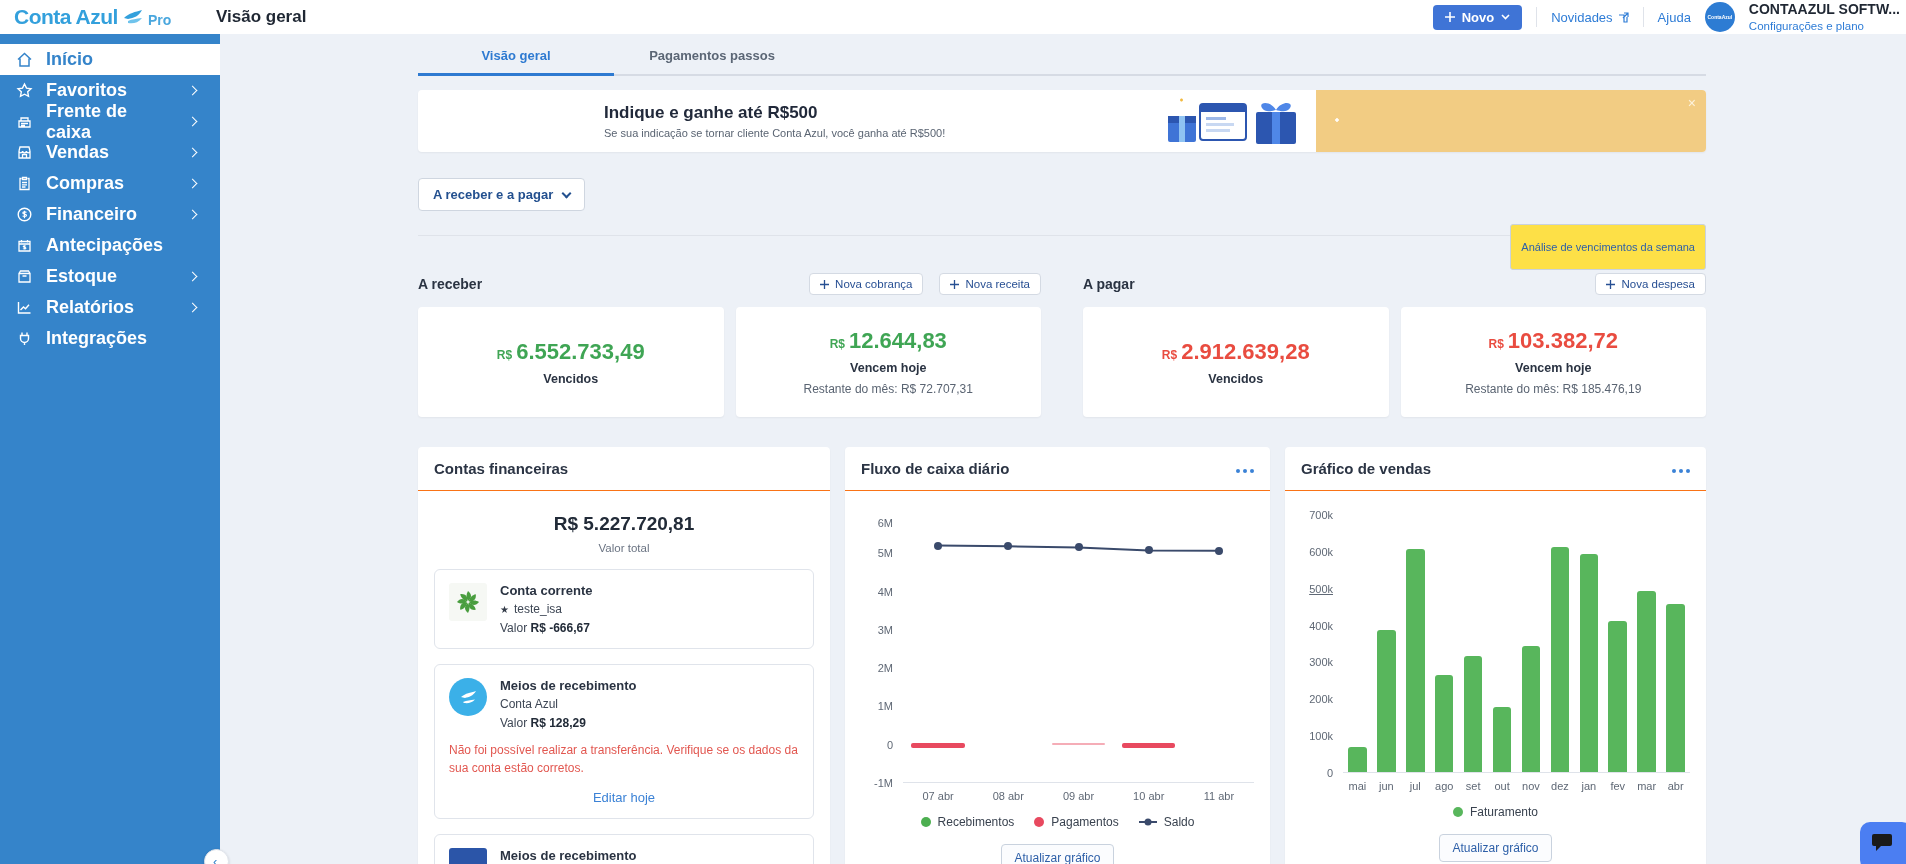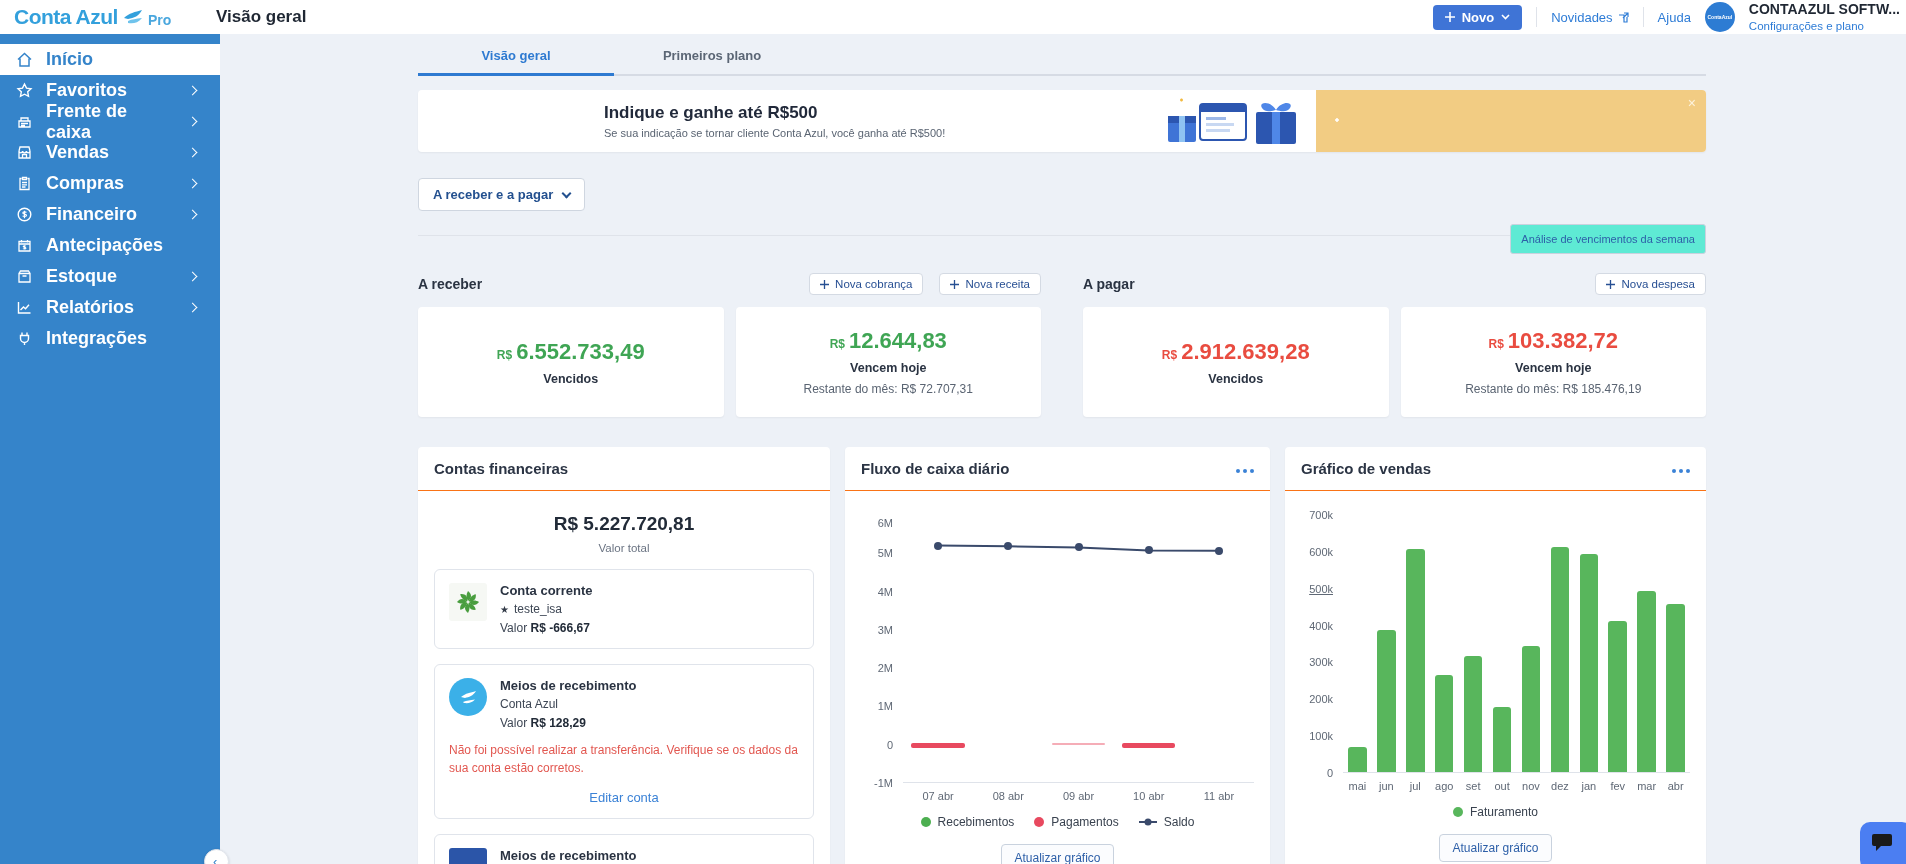--- a/index.html
+++ b/index.html
@@ -45,21 +45,21 @@
   .banner-title { font-size:17px; font-weight:bold; color:#21293a; }
   .banner-sub { font-size:11px; color:#5a6472; margin-top:4px; }
   .banner-art { position:absolute; left:742px; top:4px; }
   .banner-close { position:absolute; right:10px; top:6px; font-size:14px; color:#fdf3dd; cursor:pointer; line-height:1; }
 
   
   .filter-row { margin-top:26px; }
   .dd-btn { background:#fff; border:1px solid #cfd6e0; border-radius:4px; padding:8px 14px; font-size:13px; font-weight:bold; color:#23508f; display:inline-flex; align-items:center; gap:10px; cursor:pointer; font-family:inherit; }
   .caret { width:7px; height:7px; border-right:2px solid #23508f; border-bottom:2px solid #23508f; transform:rotate(45deg); margin-top:-3px; }
   .analysis-row { margin-top:24px; border-top:1px solid #dfe3ea; position:relative; height:12px; }
-  .analysis-btn { position:absolute; right:0; top:-12px; background:#5eead4; border:1px solid #c9d2de; border-radius:3px; padding:8px 10px; font-size:11px; color:#2d5fa8; cursor:pointer; font-family:inherit; }
+  .analysis-btn { position:absolute; right:0; top:-12px; background:#fde047; border:1px solid #c9d2de; border-radius:3px; padding:16px 10px; font-size:11px; color:#2d5fa8; cursor:pointer; font-family:inherit; }
 
   
   .sections { display:flex; gap:42px; margin-top:26px; }
   .section { flex:1; }
   .section-head { display:flex; align-items:center; }
   .section-title { font-size:14px; font-weight:bold; color:#2a3342; }
   .section-btns { margin-left:auto; display:flex; gap:16px; }
   .small-btn { background:#fff; border:1px solid #d4dae3; border-radius:4px; padding:4px 10px; font-size:11.5px; color:#274f93; display:inline-flex; align-items:center; gap:6px; cursor:pointer; font-family:inherit; }
   .cards-row { display:flex; gap:12px; margin-top:12px; }
   .mini-card { flex:1; background:#fff; border-radius:4px; height:110px; display:flex; flex-direction:column; align-items:center; justify-content:center; gap:7px; box-shadow:0 1px 2px rgba(0,0,0,.05); }
@@ -257,21 +257,21 @@
     </div>
   </nav>
 <div class="collapse-btn">
     <span>‹</span>
   </div>
 
 <div class="main">
 
   <div class="tabs" id="tab-bar">
       <div class="tab active">Visão geral</div>
-      <div class="tab">Primeiros plano</div>
+      <div class="tab">Pagamentos passos</div>
     </div>
 
   <div class="banner">
     <div class="banner-yellow"></div>
     <svg class="banner-art" width="210" height="54" viewBox="0 0 210 54">
       <path d="M20 6l3 0M21.5 4.5l0 3" stroke="#f2b93f" stroke-width="1.5"></path>
       <path d="M150 8l4 0M152 6l0 4" stroke="#fff" stroke-width="1.5"></path>
       <path d="M175 26l4 0M177 24l0 4" stroke="#fff" stroke-width="1.5"></path>
       <rect x="8" y="22" width="28" height="26" rx="2" fill="#3f74d6"></rect>
       <rect x="8" y="22" width="28" height="7" fill="#2c56b0"></rect>
@@ -419,21 +419,21 @@
                 </span>
                 <div>
                   <div class="acct-type">Meios de recebimento</div>
                   <div class="acct-name">
                     <span>Conta Azul</span>
                   </div>
                   <div class="acct-value"><span>Valor</span> <b>R$ 128,29</b></div>
                 </div>
               </div>
               <div class="acct-error">Não foi possível realizar a transferência. Verifique se os dados da sua conta estão corretos.</div>
-              <div class="acct-action">Editar conta</div>
+              <div class="acct-action">Editar hoje</div>
             </div>
             <div class="acct-box">
               <div class="acct-top">
                 <span class="acct-icon">
                   <svg width="38" height="38" viewBox="0 0 38 38">
                     <rect width="38" height="38" rx="3" fill="#2b55a8"></rect>
                   </svg>
                 </span>
                 <div>
                   <div class="acct-type">Meios de recebimento</div>

